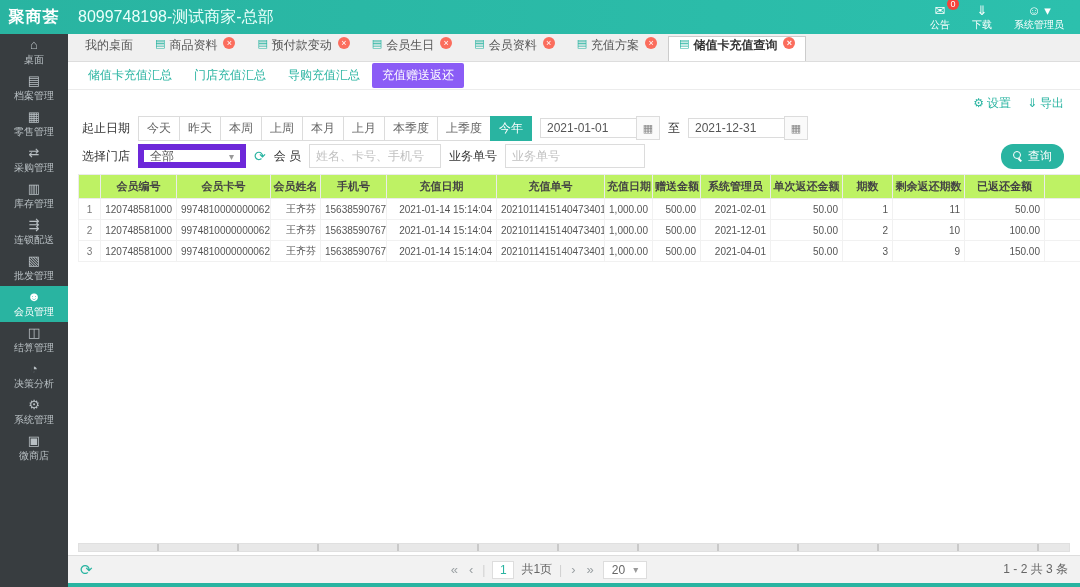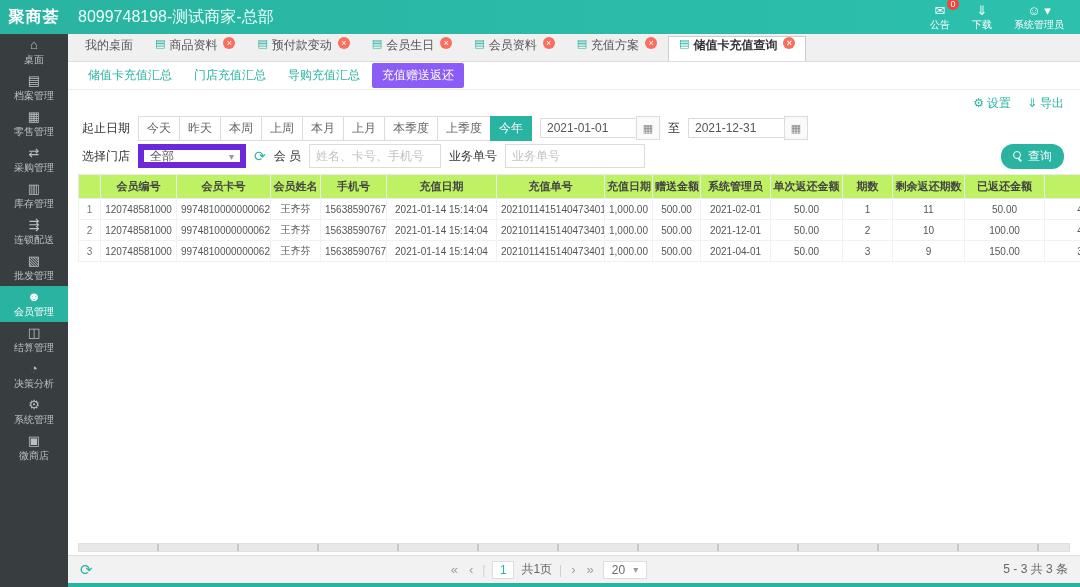--- a/index.html
+++ b/index.html
@@ -53,21 +53,21 @@
   .refresh-mini{color:#29b4a1;font-size:14px;cursor:pointer}
   .spacer{flex:1}
   .search-btn{background:#29b4a1;color:#fff;border:none;height:25px;padding:0 12px;border-radius:12px;display:flex;align-items:center;gap:5px;cursor:pointer;font-size:12px}
   .mag{width:10px;height:11px;position:relative;display:inline-block}
   .mag::before{content:"";position:absolute;width:6px;height:6px;border:1.5px solid #fff;border-radius:50%;left:0;top:0}
   .mag::after{content:"";position:absolute;width:4px;height:1.5px;background:#fff;transform:rotate(45deg);left:5px;top:8px}
   
   .table-area{flex:1;min-height:0;position:relative;padding:4px 10px 16px;overflow:hidden}
   table{border-collapse:collapse;table-layout:fixed;width:1062px}
   th{background:#bef264;border:1px solid #ebebeb;font-weight:bold;color:#444;height:24px;font-size:11px;padding:0 2px;overflow:hidden;white-space:nowrap;text-align:center}
-  td{border:1px solid #f1f1f1;color:#555;height:21px;font-size:10px;padding:0 4px;overflow:hidden;white-space:nowrap;text-align:center}
+  td{border:1px solid #f1f1f1;color:#555;height:21px;font-size:10px;padding:0 4px;overflow:hidden;white-space:nowrap;text-align:right}
   tr td:first-child{text-align:center;color:#777}
   .hscroll{position:absolute;left:10px;right:10px;bottom:3px;height:9px;border:1px solid #e0e0e0;background:repeating-linear-gradient(90deg,#e8e8e8 0 78px,#c9c9c9 78px 80px)}
   
   .pagination{height:28px;background:#f2f2f2;border-top:1px solid #ddd;display:flex;align-items:center;padding:0 12px;color:#666;flex:0 0 28px;font-size:12px}
   .pg-refresh{color:#29b4a1;font-size:15px;cursor:pointer}
   .pg-center{flex:1;display:flex;align-items:center;justify-content:center;gap:7px}
   .pg-arrow{color:#9aa0a3;cursor:pointer;font-size:13px;padding:0 2px}
   .pg-sep{color:#d0d0d0}
   .pg-page{background:#fff;border:1px solid #ddd;min-width:22px;text-align:center;padding:1px 5px;color:#29b4a1}
   .pg-pages{color:#666}
@@ -352,19 +352,19 @@
           <span class="pg-page">1</span>
           <span class="pg-pages">共1页</span>
           <span class="pg-sep">|</span>
           <span class="pg-arrow">›</span>
           <span class="pg-arrow">»</span>
           <div class="pg-size">
             <span>20</span>
             <span class="caret">▾</span>
           </div>
         </div>
-        <span class="pg-summary">5 - 3  共 3 条</span>
+        <span class="pg-summary">1 - 2  共 3 条</span>
       </div>
 
       <div class="footer-strip"></div>
     </div>
   </div>
 </div>
 
 </body></html>

